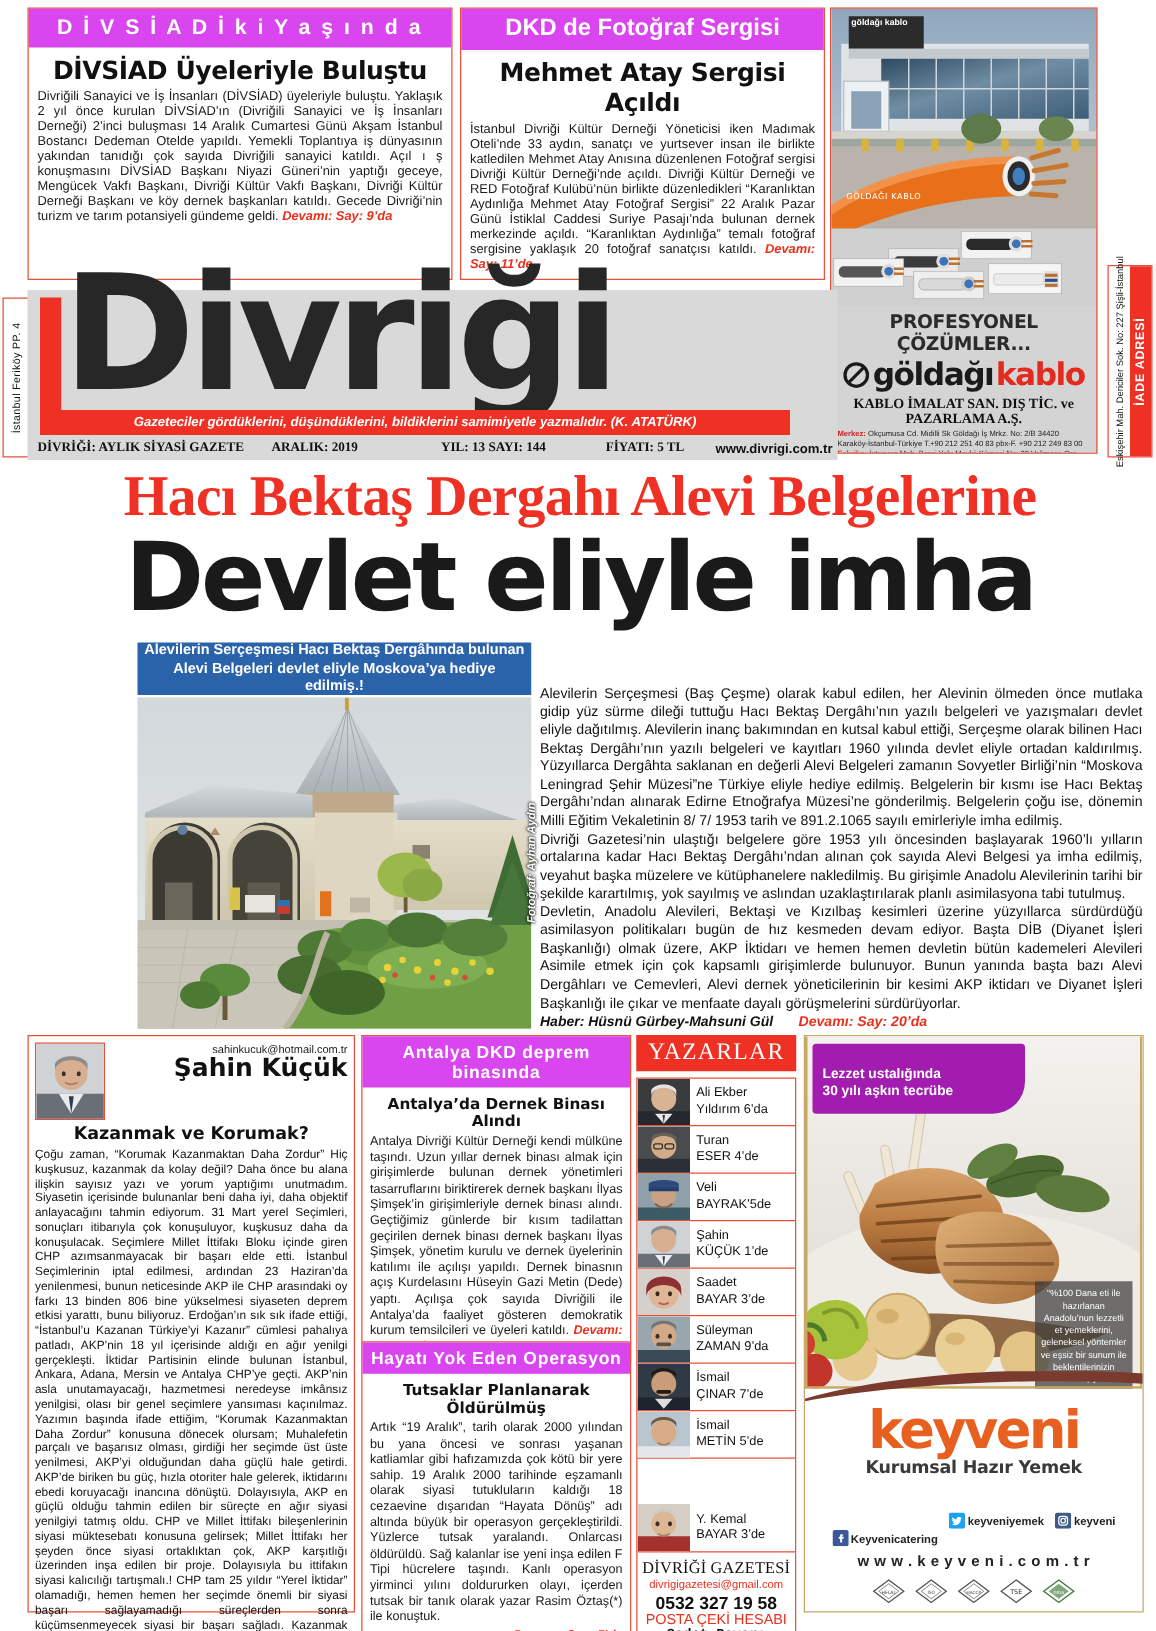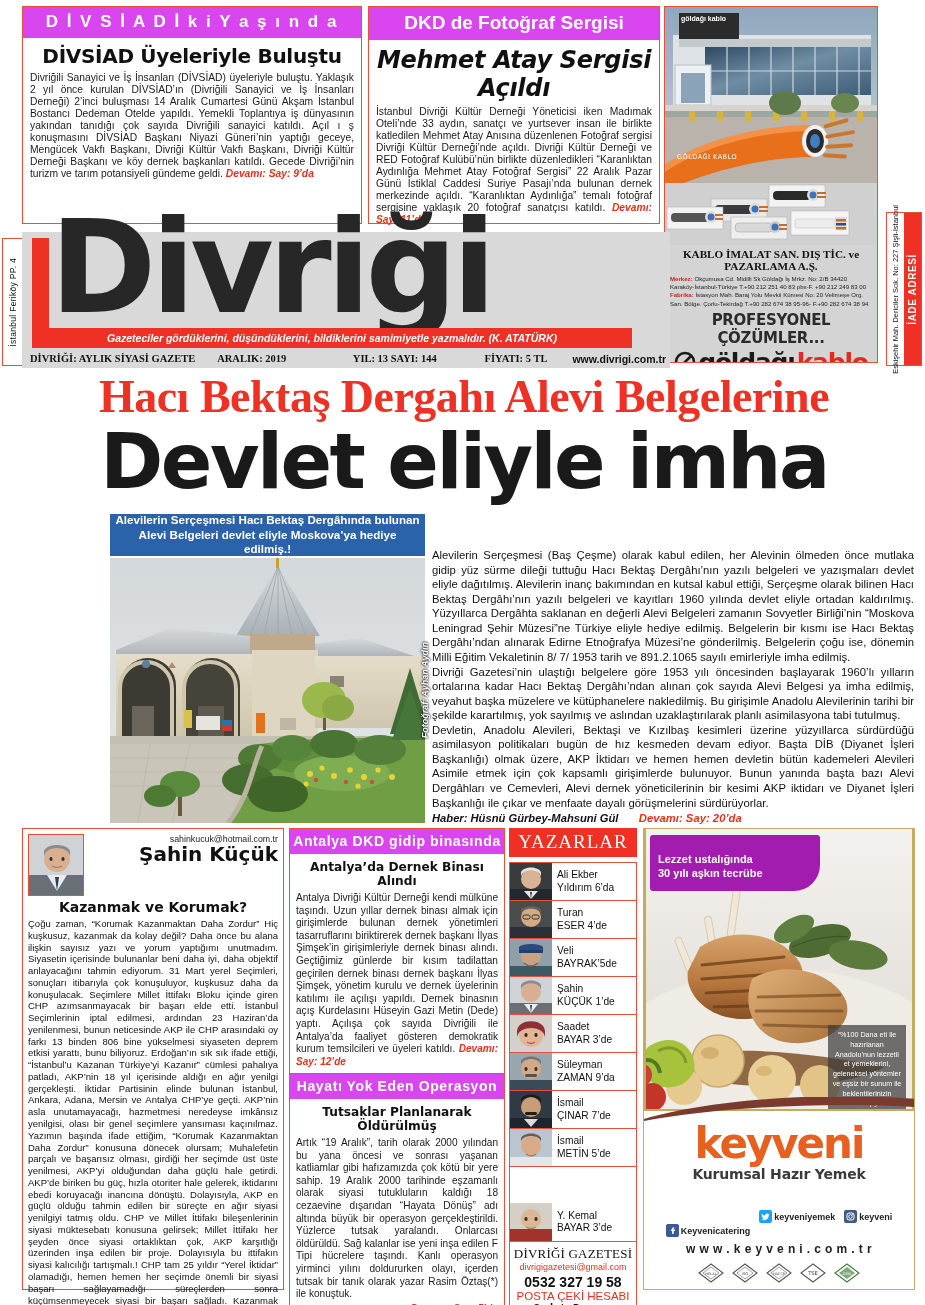--- a/index.html
+++ b/index.html
@@ -189,21 +189,21 @@
   </div>
 
   <div class="abs top-story" style="left:22px; top:6px; width:340px; height:218px;">
     <div class="blue-hd">D İ V S İ A D   İ k i   Y a ş ı n d a</div>
     <h2>DİVSİAD Üyeleriyle Buluştu</h2>
     <p class="body-txt"><span>Divriğili Sanayici ve İş İnsanları (DİVSİAD) üyeleriyle buluştu. Yaklaşık 2 yıl önce kurulan DİVSİAD’ın (Divriğili Sanayici ve İş İnsanları Derneği) 2’inci buluşması 14 Aralık Cumartesi Günü Akşam İstanbul Bostancı Dedeman Otelde yapıldı. Yemekli Toplantıya iş dünyasının yakından tanıdığı çok sayıda Divriğili sanayici katıldı. Açıl ı ş   konuşmasını DİVSİAD Başkanı Niyazi Güneri’nin yaptığı geceye, Mengücek Vakfı Başkanı, Divriği Kültür Vakfı Başkanı, Divriği Kültür Derneği Başkanı ve köy dernek başkanları katıldı. Gecede Divriği’nin turizm ve tarım potansiyeli gündeme geldi. </span><span class="cont">Devamı: Say: 9’da</span></p>
   </div>
 
   <div class="abs top-story" style="left:368px; top:6px; width:292px; height:218px;">
     <div class="blue-hd" style="letter-spacing:0; font-size:19px;">DKD de Fotoğraf Sergisi</div>
-    <h2 style="font-size:24px;font-style:italic;">Mehmet Atay Sergisi Açıldı</h2>
+    <h2 style="font-size:20px;">Mehmet Atay Sergisi Açıldı</h2>
     <p class="body-txt"><span>İstanbul Divriği Kültür Derneği Yöneticisi iken Madımak Oteli’nde 33 aydın, sanatçı ve yurtsever insan ile birlikte katledilen Mehmet Atay Anısına düzenlenen Fotoğraf sergisi Divriği Kültür Derneği’nde açıldı. Divriği Kültür Derneği ve RED Fotoğraf Kulübü’nün birlikte düzenledikleri “Karanlıktan Aydınlığa Mehmet Atay Fotoğraf Sergisi” 22 Aralık Pazar Günü İstiklal Caddesi Suriye Pasajı’nda bulunan dernek merkezinde açıldı.  “Karanlıktan Aydınlığa” temalı fotoğraf sergisine yaklaşık 20 fotoğraf sanatçısı katıldı. </span><span class="cont">Devamı: Say: 11’de</span></p>
   </div>
 
   <div class="abs kablo">
 
     <div style="position:relative;width:100%;height:176px;overflow:hidden;background:#b9c2cc;">
       <svg viewBox="0 0 214 176" width="214" height="176" preserveAspectRatio="none">
         <defs>
           <linearGradient id="sky" x1="0" y1="0" x2="0" y2="1">
             <stop offset="0%" stop-color="#8fa7bd"></stop>
@@ -307,39 +307,39 @@
           <rect x="126" y="28" width="58" height="24" fill="#f5f5f5" stroke="#aaa" stroke-width=".5"></rect>
           <rect x="130" y="36" width="40" height="9" rx="2" fill="#ececec" stroke="#bbb" stroke-width=".5"></rect>
           <rect x="170" y="34" width="12" height="13" fill="#ddd"></rect>
           <rect x="171" y="36" width="10" height="2.5" fill="#c0702e"></rect>
           <rect x="171" y="40" width="10" height="2.5" fill="#2a4f8a"></rect>
           <rect x="171" y="44" width="10" height="2.5" fill="#c0702e"></rect>
         </g>
       </svg>
     </div>
 
-    <div style="background:#d4d4d4;padding:3px 5px 0;">
-      <div style="text-align:center;font-family:'Liberation Serif',serif;font-weight:bold;font-size:11.2px;color:#111;">KABLO İMALAT SAN. DIŞ TİC. ve PAZARLAMA A.Ş.</div>
-      <div style="font-size:6.1px;line-height:1.35;margin-top:3px;color:#222;">
-        <span style="color:#cc2222;font-weight:bold;">Merkez:</span><span> Okçumusa Cd. Midilli Sk Göldağı İş Mrkz. No: 2/B  34420 Karaköy-İstanbul-Türkiye   T.+90 212 251 40 83 pbx-F. +90 212 249 83 00</span><br>
-        <span style="color:#cc2222;font-weight:bold;">Fabrika:</span><span> İstasyon Mah. Baraj Yolu Mevkii Kümesi No: 20 Velimeşe Org. San. Bölge. Çorlu-Tekirdağ    T.+90 282 674 38 95-96- F.+90 282 674 38 94</span>
-      </div>
-    </div>
-
     <div style="background:#d4d4d4;text-align:center;padding-top:3px;">
       <div style="font-family:'DejaVu Sans',sans-serif;font-weight:bold;font-size:15px;color:#2b2b2b;letter-spacing:-.3px;">PROFESYONEL ÇÖZÜMLER...</div>
       <div style="display:flex;align-items:center;justify-content:center;gap:2px;margin-top:1px;">
         <svg width="22" height="22" viewBox="0 0 22 22">
           <circle cx="11" cy="11" r="9" fill="none" stroke="#1a1a1a" stroke-width="2.6"></circle>
           <line x1="4.5" y1="17.5" x2="17.5" y2="4.5" stroke="#1a1a1a" stroke-width="2.6"></line>
         </svg>
         <span style="font-family:'DejaVu Sans',sans-serif;font-weight:bold;font-size:25px;color:#1a1a1a;letter-spacing:-1.2px;">göldağı</span>
         <span style="font-family:'DejaVu Sans',sans-serif;font-weight:bold;font-size:25px;color:#e22b1e;letter-spacing:-1.2px;">kablo</span>
       </div>
 
+    </div>
+
+    <div style="background:#d4d4d4;padding:3px 5px 0;">
+      <div style="text-align:center;font-family:'Liberation Serif',serif;font-weight:bold;font-size:11.2px;color:#111;">KABLO İMALAT SAN. DIŞ TİC. ve PAZARLAMA A.Ş.</div>
+      <div style="font-size:6.1px;line-height:1.35;margin-top:3px;color:#222;">
+        <span style="color:#cc2222;font-weight:bold;">Merkez:</span><span> Okçumusa Cd. Midilli Sk Göldağı İş Mrkz. No: 2/B  34420 Karaköy-İstanbul-Türkiye   T.+90 212 251 40 83 pbx-F. +90 212 249 83 00</span><br>
+        <span style="color:#cc2222;font-weight:bold;">Fabrika:</span><span> İstasyon Mah. Baraj Yolu Mevkii Kümesi No: 20 Velimeşe Org. San. Bölge. Çorlu-Tekirdağ    T.+90 282 674 38 95-96- F.+90 282 674 38 94</span>
+      </div>
     </div>
   </div>
 
   <div class="abs masthead">
     <div class="mast-redbar"></div>
     <div class="mast-title">Divriği</div>
     <div class="mast-slogan">Gazeteciler gördüklerini, düşündüklerini, bildiklerini samimiyetle yazmalıdır.  (K. ATATÜRK)</div>
     <div class="mast-info">
       <span style="width:196px">DİVRİĞİ:  AYLIK SİYASİ GAZETE</span>
       <span style="width:142px">ARALIK: 2019</span>
@@ -499,21 +499,21 @@
       <div class="col-headtxt">
         <div class="col-mail">sahinkucuk@hotmail.com.tr</div>
         <div class="col-name">Şahin Küçük</div>
       </div>
     </div>
     <div class="col-title">Kazanmak ve Korumak?</div>
     <div class="col-body">Çoğu zaman, “Korumak Kazanmaktan Daha Zordur” Hiç kuşkusuz, kazanmak da kolay değil? Daha önce bu alana ilişkin sayısız yazı ve yorum yaptığımı unutmadım. Siyasetin içerisinde bulunanlar beni daha iyi, daha objektif anlayacağını tahmin ediyorum. 31 Mart yerel Seçimleri, sonuçları itibarıyla çok konuşuluyor, kuşkusuz daha da konuşulacak. Seçimlere Millet İttifakı Bloku içinde giren CHP azımsanmayacak bir başarı elde etti. İstanbul Seçimlerinin iptal edilmesi, ardından 23 Haziran’da yenilenmesi, bunun neticesinde AKP ile CHP arasındaki oy  farkı 13 binden 806 bine yükselmesi siyaseten deprem etkisi yarattı, bunu biliyoruz. Erdoğan’ın sık sık ifade ettiği, “İstanbul’u Kazanan Türkiye’yi Kazanır” cümlesi pahalıya patladı, AKP’nin 18 yıl içerisinde aldığı en ağır yenilgi gerçekleşti. İktidar Partisinin elinde bulunan İstanbul, Ankara, Adana, Mersin ve Antalya CHP’ye geçti.  AKP’nin asla unutamayacağı,  hazmetmesi neredeyse imkânsız yenilgisi,  olası bir genel seçimlere yansıması kaçınılmaz. Yazımın başında ifade ettiğim, “Korumak Kazanmaktan Daha Zordur” konusuna dönecek olursam;  Muhalefetin parçalı ve başarısız olması, girdiği her seçimde üst üste yenilmesi,  AKP’yi olduğundan daha güçlü hale getirdi. AKP’de biriken bu güç, hızla otoriter hale gelerek, iktidarını ebedi koruyacağı  inancına dönüştü.  Dolayısıyla,  AKP en güçlü olduğu tahmin edilen bir süreçte en ağır siyasi yenilgiyi tatmış oldu. CHP ve Millet İttifakı bileşenlerinin siyasi müktesebatı konusuna gelirsek; Millet İttifakı her şeyden önce siyasi ortaklıktan çok,  AKP karşıtlığı üzerinden inşa edilen bir proje. Dolayısıyla bu ittifakın siyasi kalıcılığı tartışmalı.!  CHP tam 25 yıldır “Yerel İktidar” olamadığı, hemen hemen her seçimde önemli bir siyasi başarı sağlayamadığı süreçlerden sonra küçümsenmeyecek siyasi bir başarı sağladı. Kazanmak gerçekten çok zor oldu. Bu kazanımı korumak daha da zor, bunu biliyoruz. Ama imkânsız değil. CHP’yi 1994’te yerel seçim hezimetine götüren sebepler umarım unutulmamıştır.  CHP 31 Mart ve 23 Haziran Yerel Seçimlerinde kazandığı başarıyı korumak ve devam ettirmek zorunda. Başka bir seçeneğimiz yok?</div>
   </div>
 
   <div class="abs mbox m1">
-    <div class="blue-hd">Antalya DKD gidip binasında</div>
+    <div class="blue-hd">Antalya DKD deprem binasında</div>
     <h3>Antalya’da Dernek Binası Alındı</h3>
     <p class="body-txt"><span>Antalya Divriği Kültür Derneği kendi mülküne taşındı. Uzun yıllar dernek binası almak için girişimlerde bulunan dernek yönetimleri tasarruflarını biriktirerek dernek başkanı İlyas Şimşek’in girişimleriyle dernek binası alındı. Geçtiğimiz günlerde bir kısım tadilattan geçirilen dernek binası dernek başkanı İlyas Şimşek, yönetim kurulu ve dernek üyelerinin katılımı ile açılışı yapıldı. Dernek binasnın açış Kurdelasını Hüseyin Gazi Metin (Dede) yaptı. Açılışa çok sayıda Divriğili ile Antalya’da faaliyet gösteren demokratik kurum temsilcileri ve üyeleri katıldı. </span><span class="cont">Devamı: Say: 12’de</span></p>
   </div>
 
   <div class="abs mbox m2">
     <div class="blue-hd">Hayatı Yok Eden Operasyon</div>
     <h3>Tutsaklar Planlanarak Öldürülmüş</h3>
     <p class="body-txt">Artık “19 Aralık”, tarih olarak 2000 yılından bu yana öncesi ve sonrası yaşanan katliamlar gibi hafızamızda çok kötü bir yere sahip. 19 Aralık 2000 tarihinde eşzamanlı olarak siyasi tutukluların kaldığı 18 cezaevine dışarıdan “Hayata Dönüş” adı altında büyük bir operasyon gerçekleştirildi. Yüzlerce tutsak yaralandı. Onlarcası öldürüldü. Sağ kalanlar ise yeni inşa edilen F Tipi hücrelere taşındı. Kanlı operasyon yirminci yılını doldururken olayı, içerden tutsak bir tanık olarak yazar Rasim Öztaş(*) ile konuştuk.</p>
     <p style="text-align:right;margin-top:-2px;"><span class="cont" style="font-size:10.2px;">Devamı: Say: 5’de</span></p>
   </div>

